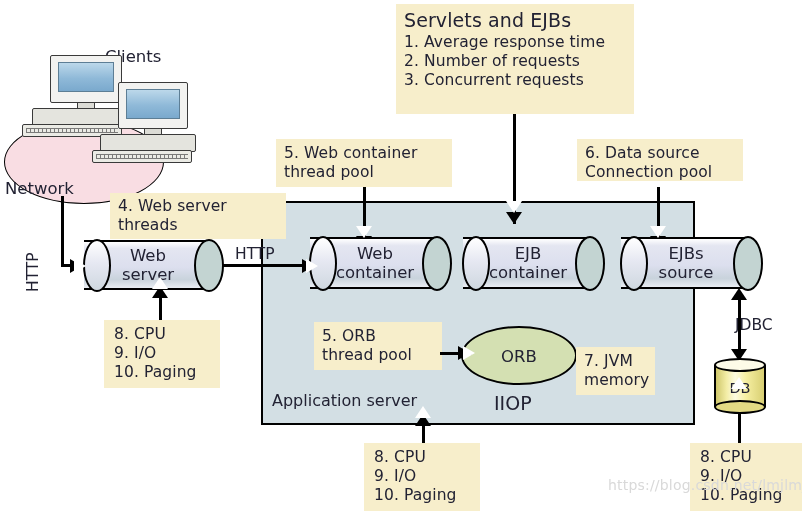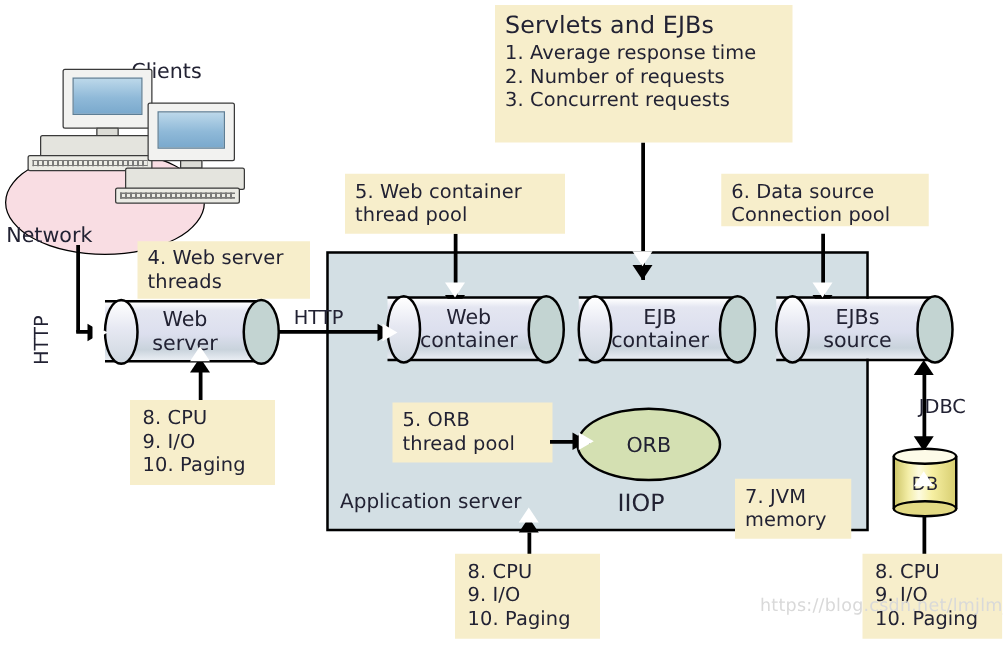--- a/index.html
+++ b/index.html
@@ -186,41 +186,41 @@
       </div>
   </div>
 
   <div class="note left" style="left:396px;top:4px;width:238px;height:110px;">
     <div class="hdr">Servlets and EJBs</div>
     <div class="li">1. Average response time</div>
     <div class="li">2. Number of requests</div>
     <div class="li">3. Concurrent requests</div>
   </div>
 
-  <div class="note center" style="left:110px;top:193px;width:138px;height:46px;padding-top:4px;">
+  <div class="note center" style="left:110px;top:193px;width:176px;height:46px;padding-top:4px;">
     <div>4. Web server</div>
     <div>threads</div>
   </div>
 
   <div class="note center" style="left:276px;top:139px;width:176px;height:48px;padding-top:5px;">
     <div>5. Web container</div>
     <div>thread pool</div>
   </div>
 
   <div class="note center" style="left:577px;top:139px;width:166px;height:42px;padding-top:5px;">
     <div>6. Data source</div>
     <div>Connection pool</div>
   </div>
 
   <div class="note center" style="left:314px;top:322px;width:128px;height:48px;padding-top:5px;z-index:9;">
     <div>5. ORB</div>
     <div>thread pool</div>
   </div>
 
-  <div class="note center" style="left:588px;top:347px;width:93px;height:48px;padding-top:5px;z-index:9;margin-top:36px;">
+  <div class="note center" style="left:576px;top:347px;width:79px;height:48px;padding-top:5px;z-index:9;">
     <div>7. JVM</div>
     <div>memory</div>
   </div>
 
   <div class="note left" style="left:104px;top:320px;width:116px;height:68px;padding-top:5px;padding-left:10px;">
     <div>8. CPU</div>
     <div>9. I/O</div>
     <div>10. Paging</div>
   </div>
 

